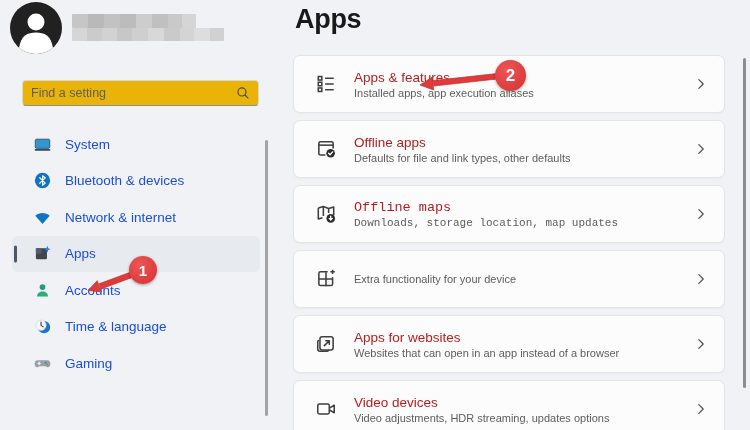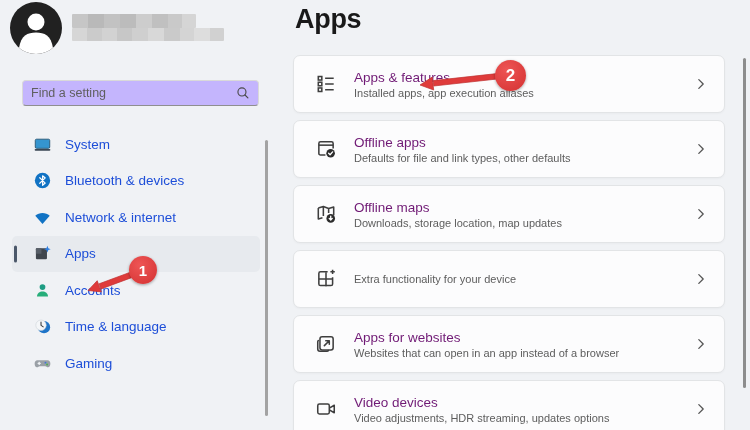--- a/index.html
+++ b/index.html
@@ -10,21 +10,21 @@
     color:#191919;
   }
   
   .avatar-wrap{position:absolute;left:10px;top:2px;width:52px;height:52px;border-radius:50%;
     overflow:hidden;background:#212121;cursor:pointer;}
   .px-row{position:absolute;border-radius:1px;}
   .px-row.r1{left:72px;top:14px;width:124px;height:14px;
     background:linear-gradient(90deg,#c6c6c6 0 16px,#b9b9b9 0 32px,#c2c2c2 0 48px,#bcbcbc 0 64px,#cdcdcd 0 80px,#c0c0c0 0 96px,#c9c9c9 0 110px,#d5d5d5 0 124px);}
   .px-row.r2{left:72px;top:28px;width:152px;height:13px;
     background:linear-gradient(90deg,#d6d6d6 0 15px,#cbcbcb 0 30px,#d2d2d2 0 45px,#c7c7c7 0 60px,#cfcfcf 0 76px,#d8d8d8 0 92px,#cacaca 0 108px,#d4d4d4 0 122px,#dddddd 0 138px,#d1d1d1 0 152px);}
-  .search{position:absolute;left:22px;top:80px;width:237px;height:26px;background:#c4b5fd;
+  .search{position:absolute;left:22px;top:80px;width:237px;height:26px;background:#eab308;
     border:1px solid #d9d9d9;border-bottom-color:#8f8f8f;border-radius:4px;
     display:flex;align-items:center;box-sizing:border-box;}
   .search input{border:none;outline:none;flex:1;font-size:12.5px;padding:0 8px;
     background:transparent;color:#333;font-family:inherit;}
   .search input::placeholder{color:#5f5f5f;}
   .search .mag{display:flex;padding-right:8px;cursor:pointer;}
   nav{position:absolute;left:12px;top:126px;width:248px;}
   .nav-item{position:relative;display:flex;align-items:center;height:36.5px;
     padding-left:22px;gap:14px;border-radius:5px;cursor:pointer;box-sizing:border-box;}
   .nav-item.selected{background:#e7eaee;}
@@ -36,21 +36,21 @@
     background:#a3a3a3;border-radius:2px;cursor:pointer;}
   
   h1.page-title{position:absolute;left:295px;top:0;margin:0;font-size:27px;
     font-weight:700;line-height:38px;color:#191919;letter-spacing:-0.3px;}
   .card{position:absolute;left:293px;width:432px;height:58px;background:#fcfcfd;
     border:1px solid #e2e4e6;border-radius:7px;box-sizing:border-box;
     display:flex;align-items:center;padding:0 16px 0 20px;gap:16px;cursor:pointer;
     box-shadow:0 1px 2px rgba(0,0,0,0.03);}
   .card-icon{width:24px;height:24px;display:flex;align-items:center;justify-content:center;flex:0 0 auto;}
   .card-text{display:flex;flex-direction:column;gap:2px;min-width:0;}
-  .card-title{font-size:13.5px;color:#701a75;}
+  .card-title{font-size:13.5px;color:#b91c1c;}
   .card-sub{font-size:11px;color:#5d5d5d;white-space:nowrap;}
   .chevron{margin-left:auto;display:flex;flex:0 0 auto;}
   .main-scroll{position:absolute;left:743px;top:58px;width:3px;height:330px;
     background:#8d8d8d;border-radius:2px;cursor:pointer;}
   
   .overlay{position:absolute;left:0;top:0;pointer-events:none;z-index:40;}
   .badge{position:absolute;border-radius:50%;color:#fff;font-weight:bold;
     display:flex;align-items:center;justify-content:center;z-index:41;
     background:radial-gradient(circle at 38% 32%,#ee5555,#da3a3a 75%);
     box-shadow:0 1px 3px rgba(0,0,0,0.35);}
@@ -189,21 +189,21 @@
       <span class="card-text">
         <span class="card-title">Offline apps</span>
         <span class="card-sub">Defaults for file and link types, other defaults</span>
       </span>
       <span class="chevron">
         <svg width="14" height="14" viewBox="0 0 16 16">
           <path d="M5.5 3 L10.5 8 L5.5 13" fill="none" stroke="#555" stroke-width="1.5" stroke-linecap="round" stroke-linejoin="round"></path>
         </svg>
       </span>
     </div>
-    <div class="card" style="top: 185px;">
+    <div class="card" style="top: 185px; font-family: Liberation Mono, monospace;">
       <span class="card-icon">
         <svg width="22" height="22" viewBox="0 0 20 20">
           <g fill="none" stroke="#3e3e3e" stroke-width="1.4" stroke-linejoin="round">
             <path d="M3 4.6 L7.6 3.2 L12.4 5 L17 3.6 V11 M3 4.6 V14.6 L6.8 13.5 M7.6 3.2 V11.8 M12.4 5 V9"></path>
           </g>
           <circle cx="14.3" cy="14" r="3.9" fill="#2c2c2c"></circle>
           <path d="M14.3 11.9 v3.4 M12.9 14 l1.4 1.4 1.4 -1.4" stroke="#fff" stroke-width="1.2" fill="none" stroke-linecap="round" stroke-linejoin="round"></path>
         </svg>
       </span>
       <span class="card-text">

